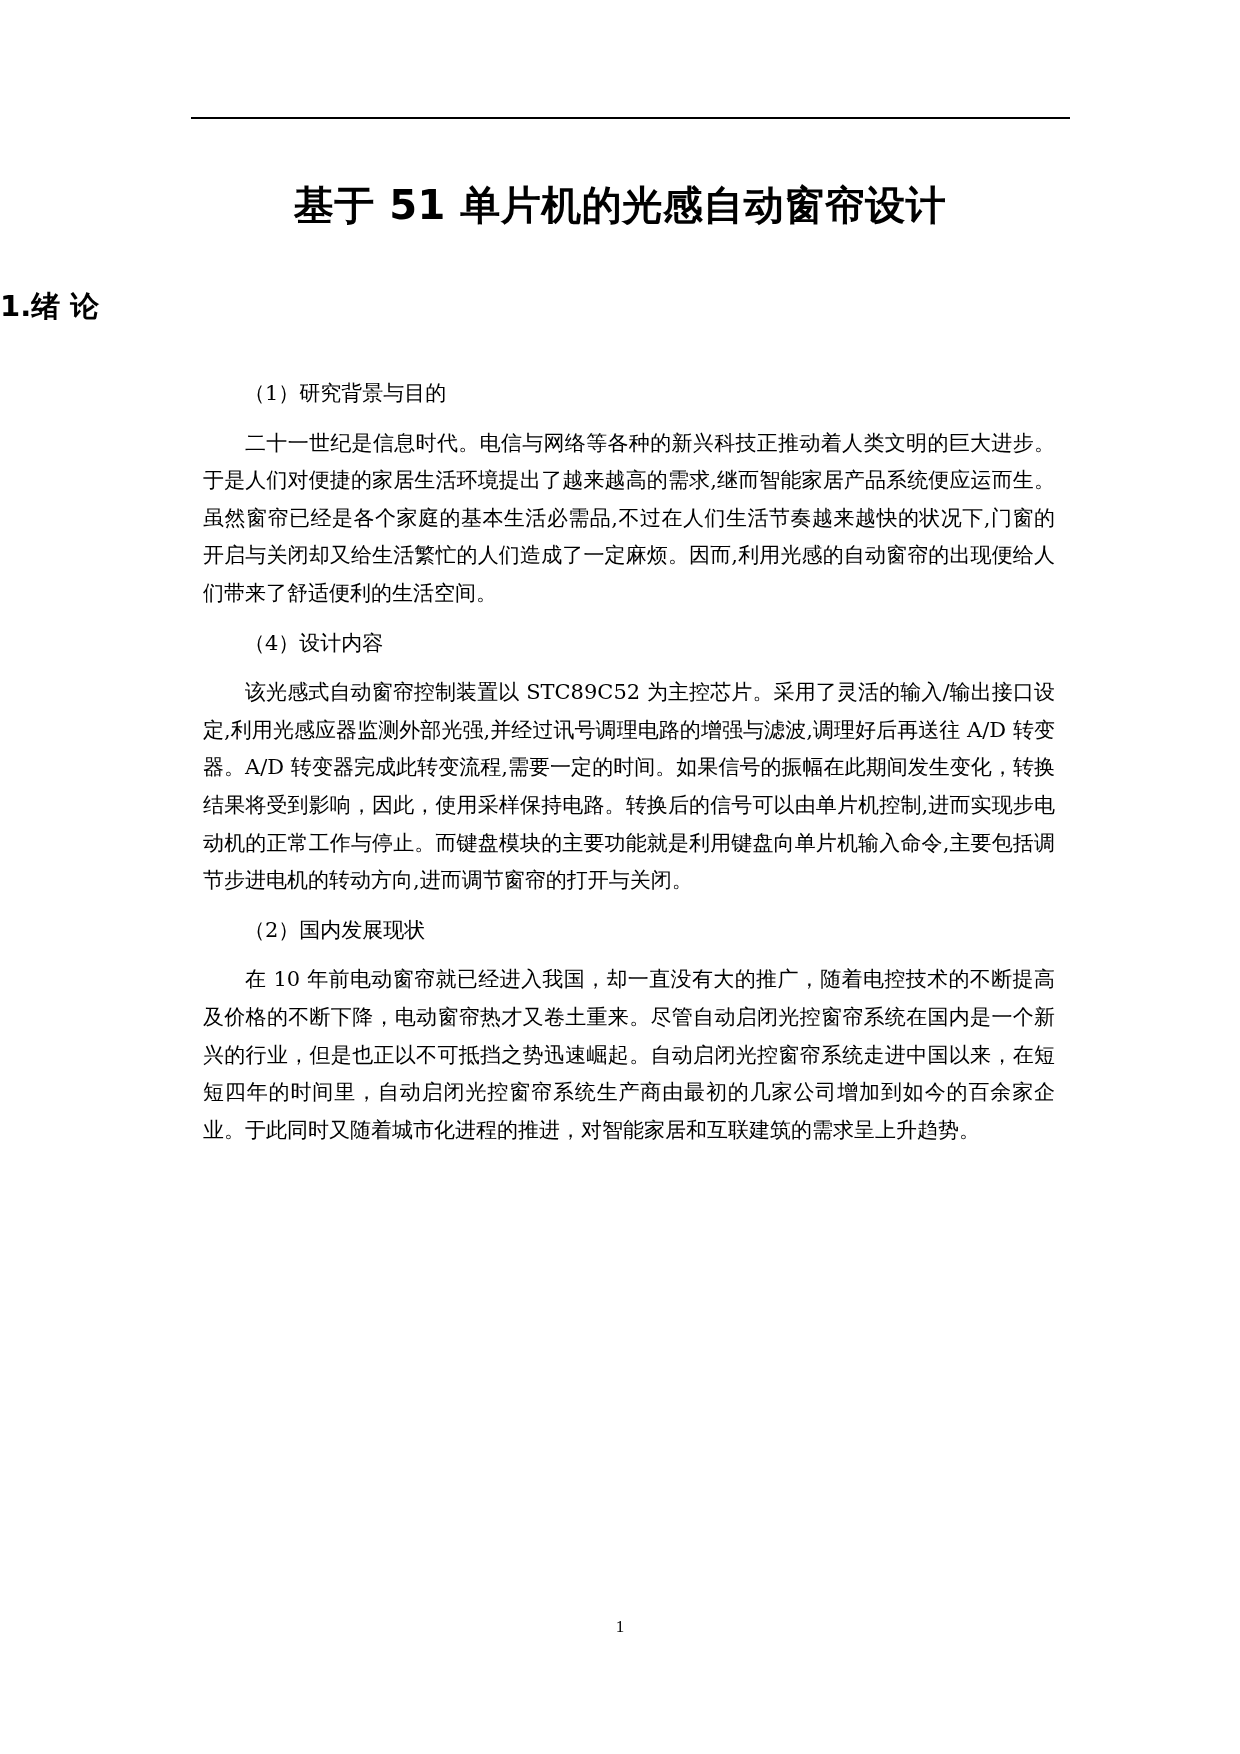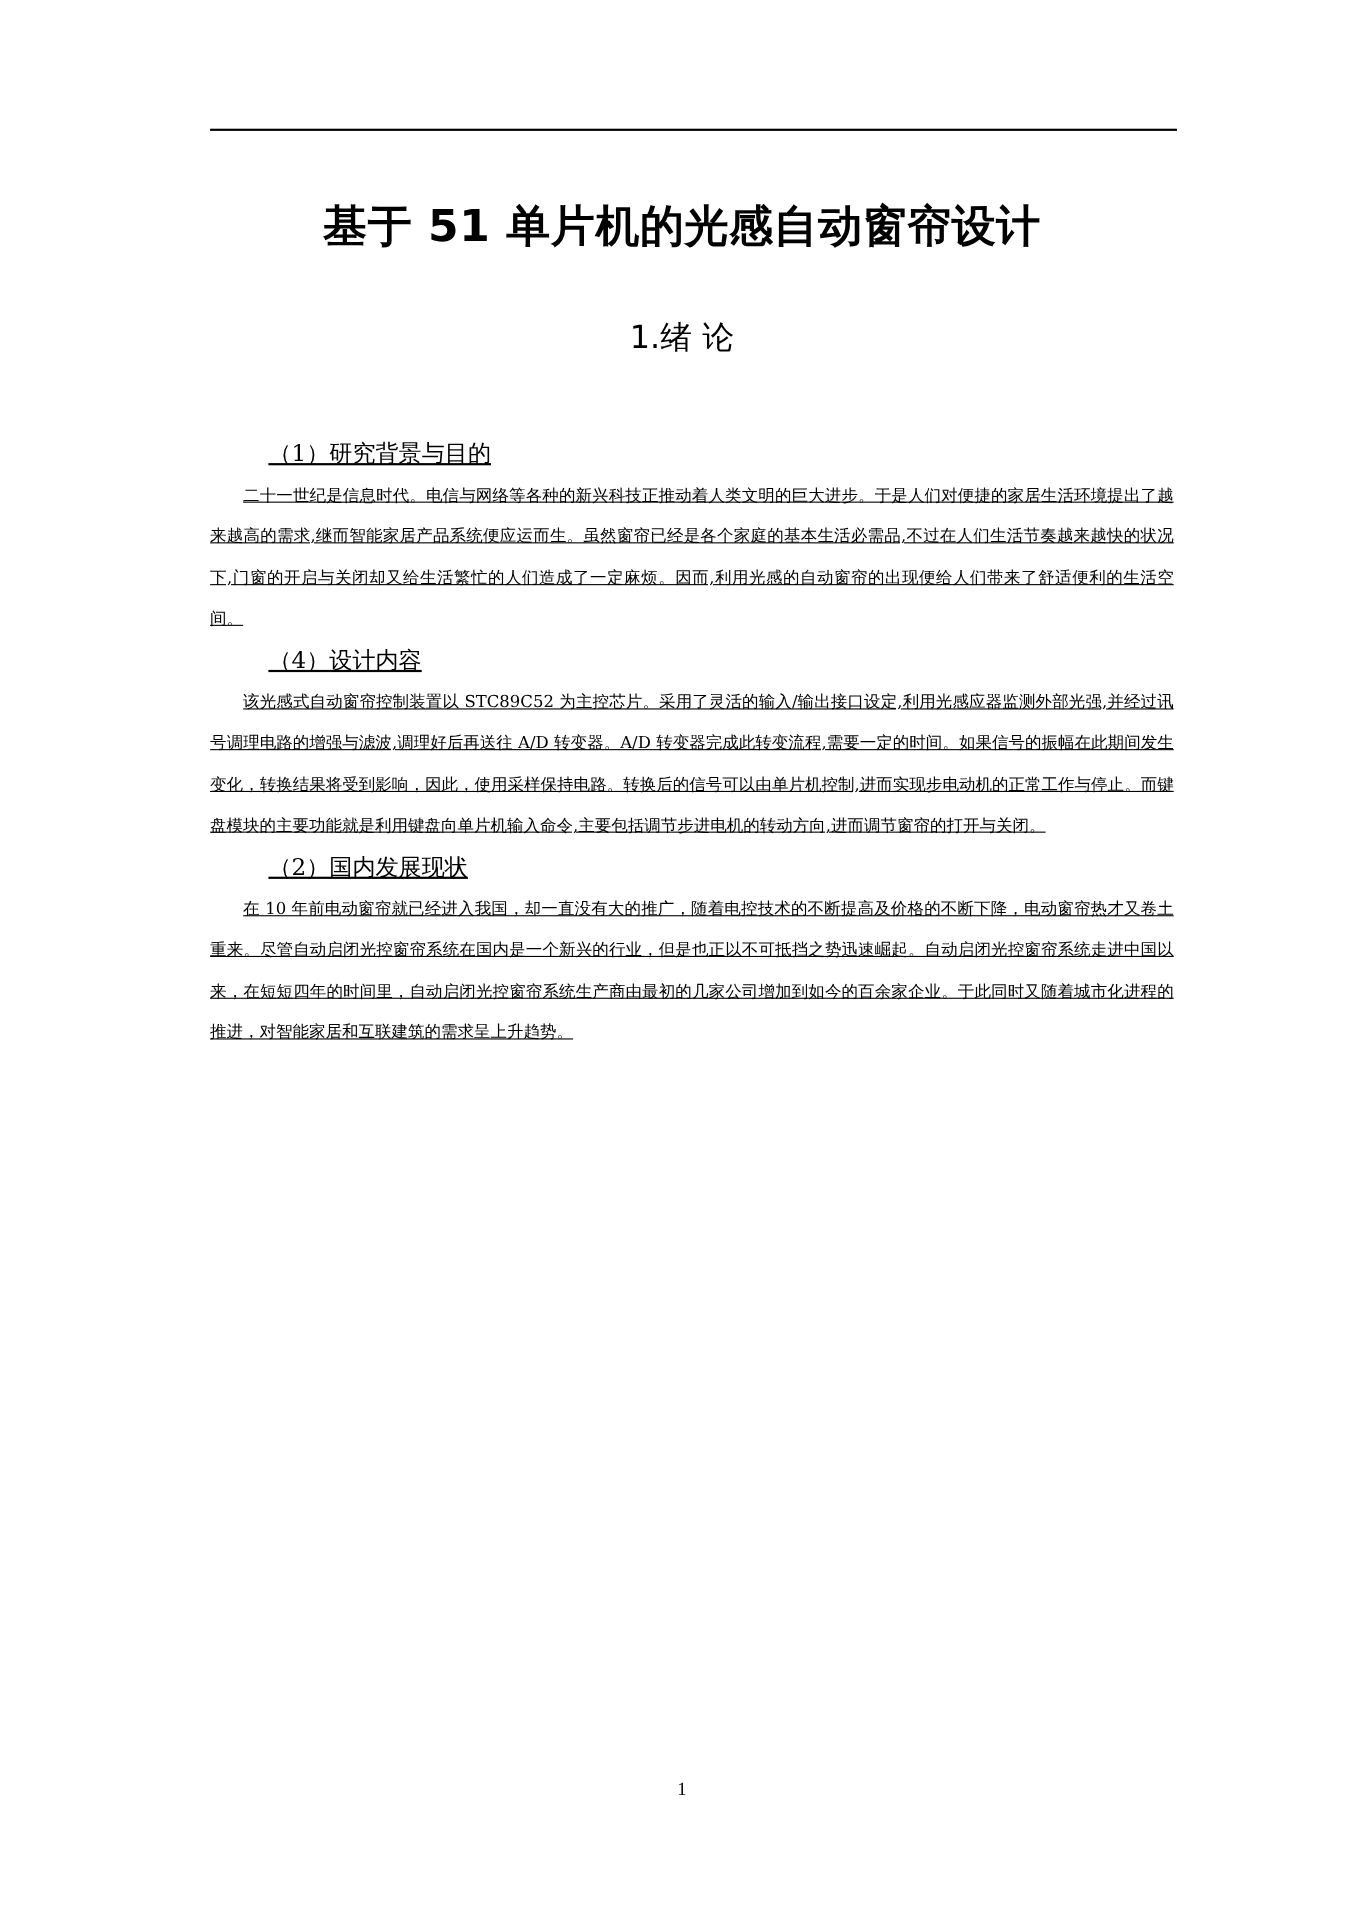--- a/index.html
+++ b/index.html
@@ -2,25 +2,25 @@
 <html><head>
 <meta charset="utf-8">
 <style>
   html, body { margin:0; padding:0; background:#ffffff; }
   body { width:1240px; height:1754px; position:relative; overflow:hidden;
          font-family:"DejaVu Serif","Liberation Serif",serif; color:#000; }
   .header-rule { position:absolute; left:191px; top:117px; width:879px; height:2px; background:#000; }
   .title { position:absolute; left:0; top:178px; width:1240px; text-align:center;
            font-family:"DejaVu Sans","Liberation Sans",sans-serif; font-weight:bold;
            font-size:40px; letter-spacing:0.5px; }
-  .section-heading { position:absolute; left:0; top:287px; width:1240px; text-align:center;
-           font-family:"DejaVu Sans","Liberation Sans",sans-serif; font-weight:normal;
+  .section-heading { position:absolute; left:0; top:287px; width:1240px; 
+           font-family:"DejaVu Sans","Liberation Sans",sans-serif; font-weight:bold;
            font-size:29px; }
-  .body-text { position:absolute; left:191px; top:394px; width:876px;text-decoration:underline; }
-  .p { margin:0; font-size:15px; line-height:37.6px; text-align:justify; text-indent:2em; }
+  .body-text { position:absolute; left:191px; top:375px; width:876px; }
+  .p { margin:12px; font-size:21px; line-height:37.6px; text-align:justify; text-indent:2em; }
   .sub { margin:0; font-size:21px; line-height:37.6px; padding-left:53px; }
   .page-number { position:absolute; left:0; top:1617px; width:1240px; text-align:center;
            font-size:17px; font-family:"Liberation Serif","DejaVu Serif",serif; }
 </style>
 </head>
 <body>
 
 <div class="header-rule"></div>
 
 <h1 class="title" style="margin:0;">基于 51 单片机的光感自动窗帘设计</h1>

